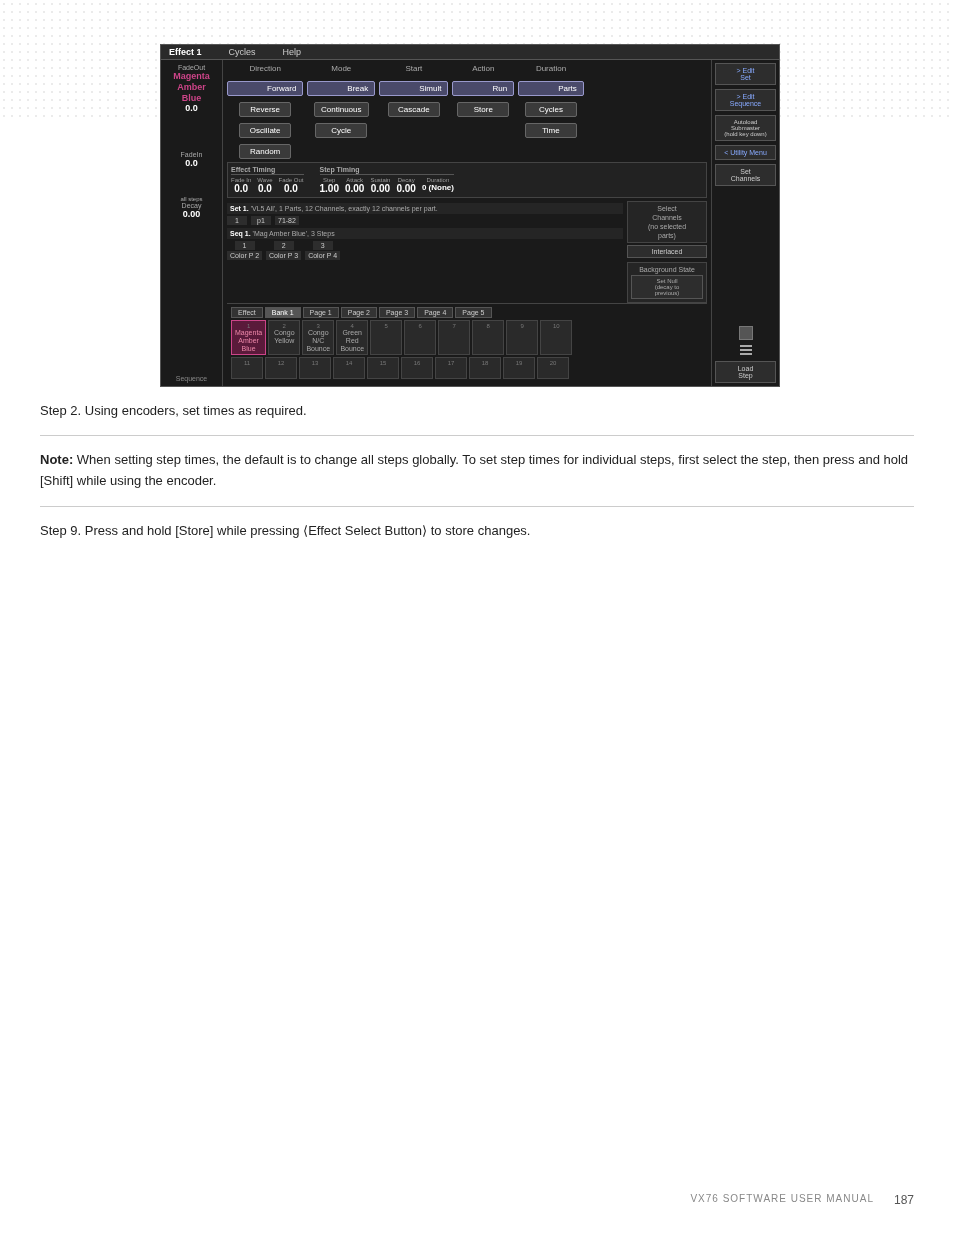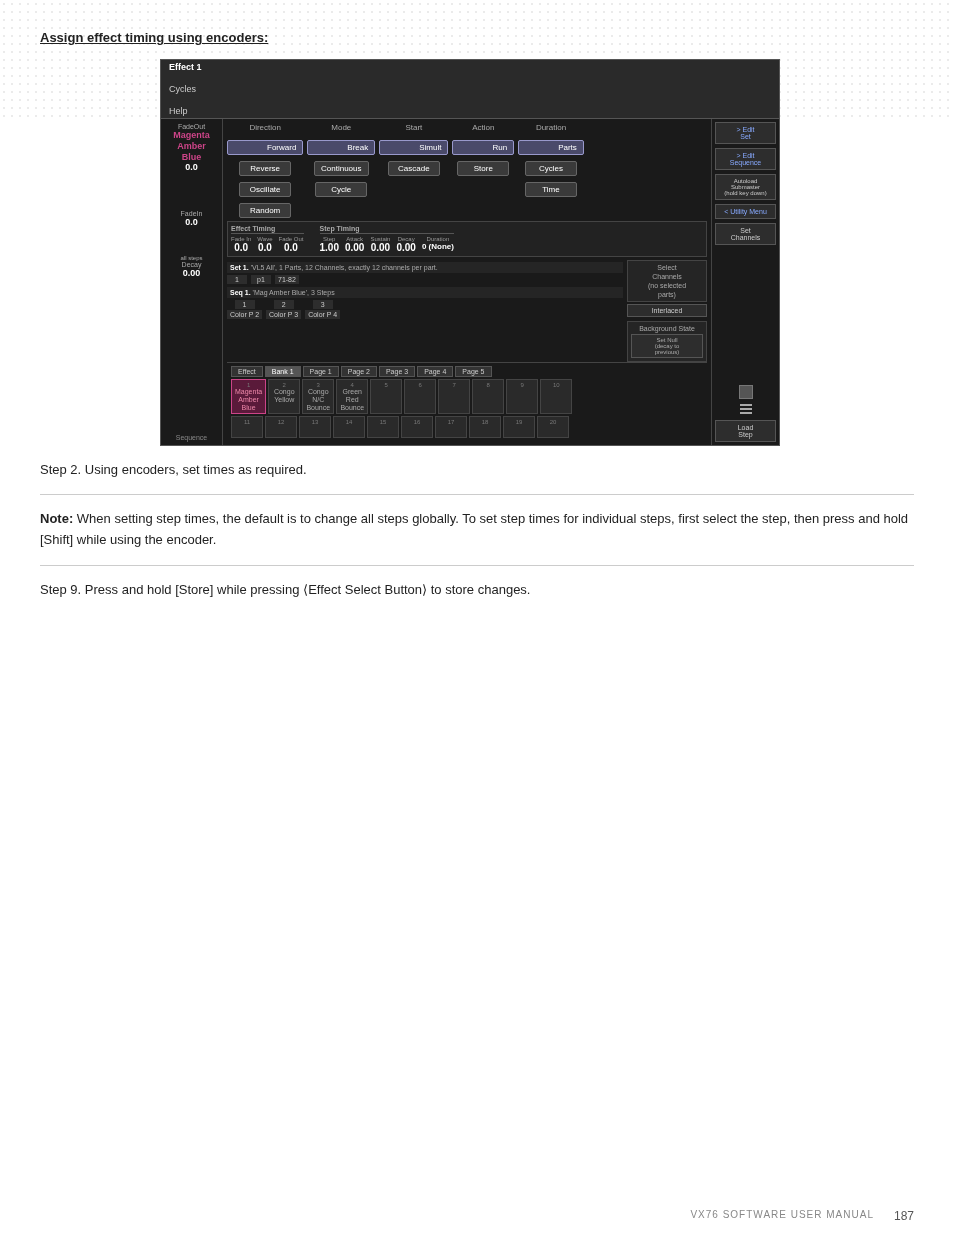--- a/index.html
+++ b/index.html
@@ -51,26 +51,25 @@
       width: 620px;
       font-size: 9px;
       color: #ddd;
       position: relative;
     }
 
     
     .ui-menubar {
       background: #2a2a2a;
       display: flex;
-      gap: 12px;
+      gap: 27px;
       padding: 2px 8px;
       font-size: 9px;
       color: #ccc;
       border-bottom: 1px solid #555;
-      flex-direction: column;
     }
 
     
     .ui-main {
       display: flex;
     }
 
     
     .ui-sidebar {
       width: 62px;
@@ -298,21 +297,21 @@
       margin-bottom: 14px;
     }
 
     .note-label {
       font-weight: bold;
     }
 
     
     .page-footer {
       position: absolute;
-      bottom: 12px;
+      bottom: 28px;
       right: 40px;
       font-size: 10px;
       color: #888;
       display: flex;
       gap: 20px;
     }
 
     .footer-title {
       letter-spacing: 1px;
     }
@@ -414,21 +413,20 @@
       margin-top: 2px;
     }
   </style>
 </head>
 <body>
 
 <div class="bg-pattern"></div>
 
 <div class="page-content">
 
-  <p class="section-heading">Assign effect timing using encoders:</p>
 
 
   <div class="ui-screenshot">
 
     <div class="ui-menubar">
       <span style="color:#fff; font-weight:bold;">Effect 1</span>
       <span>Cycles</span>
       <span>Help</span>
     </div>
 

